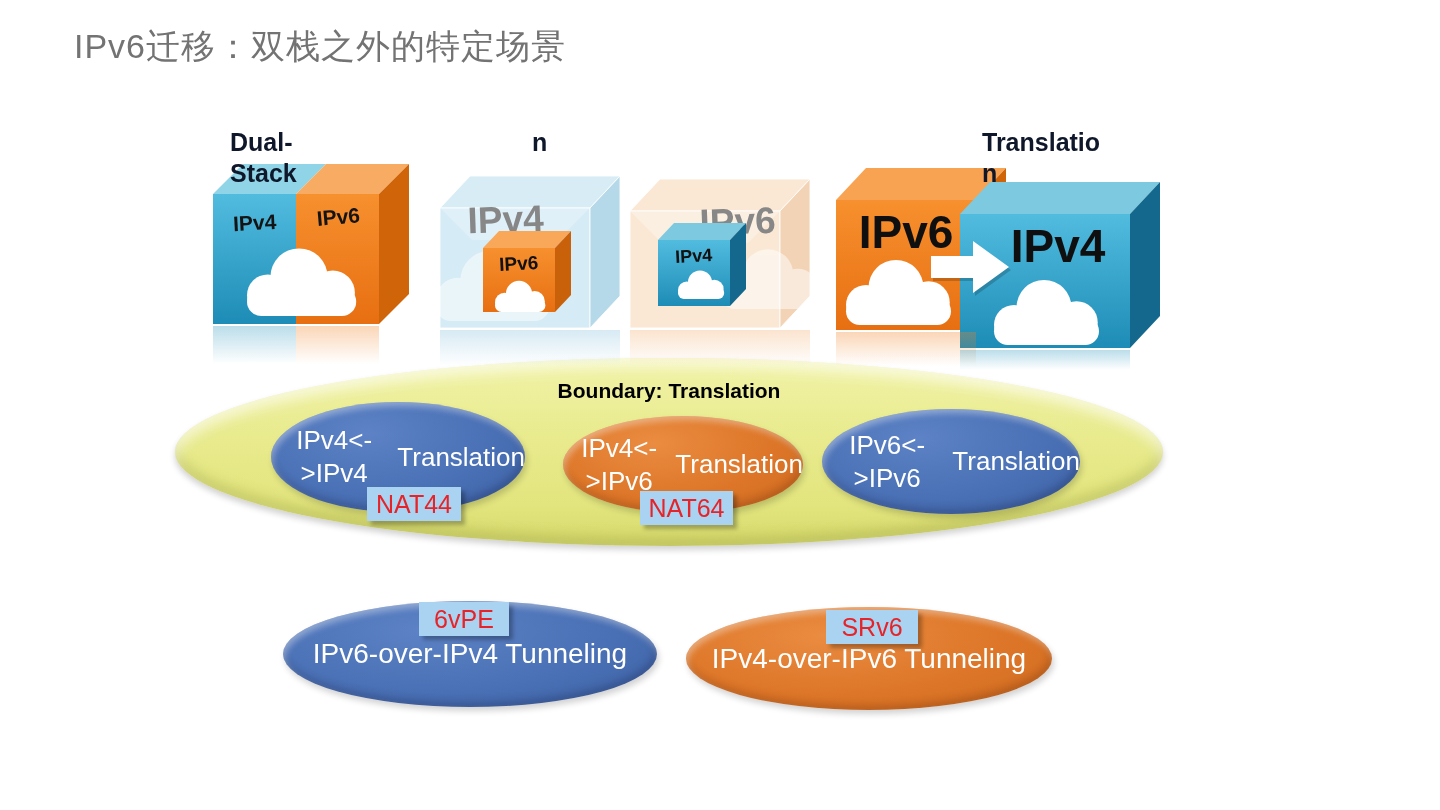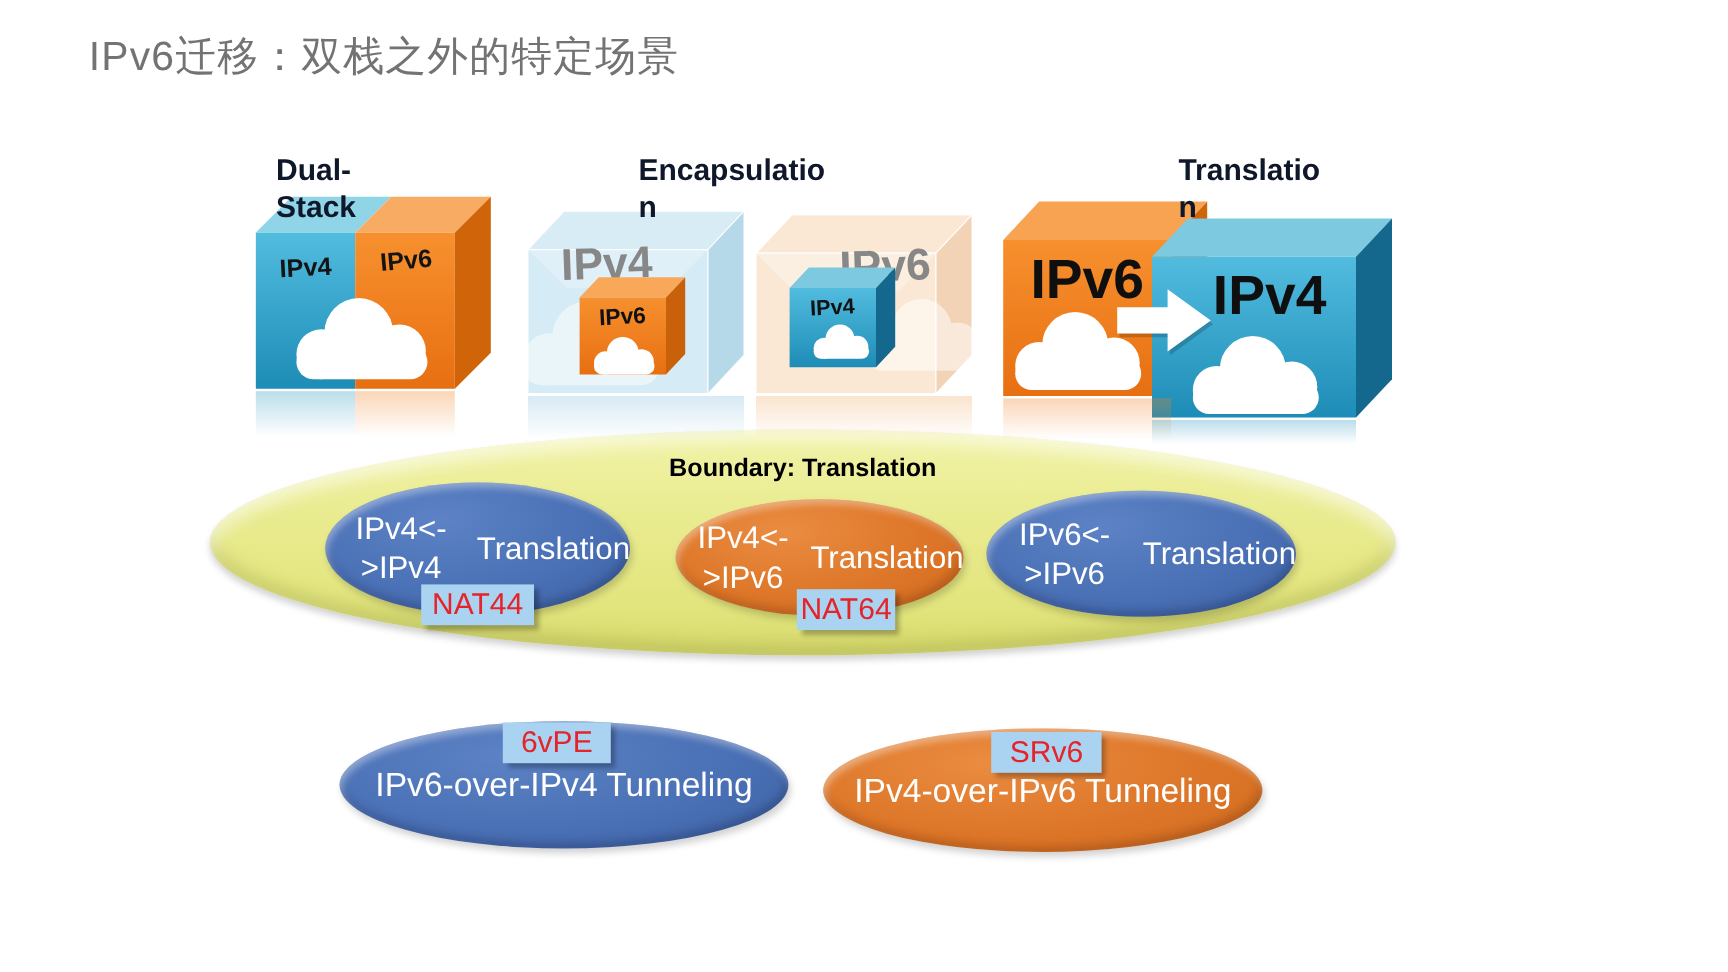--- a/index.html
+++ b/index.html
@@ -54,22 +54,22 @@
   #oval-6vpe{left:283px;top:601px;width:374px;height:106px;align-items:center;}
   #oval-srv6{left:686px;top:607px;width:366px;height:103px;}
   .oval-line{font-size:26px;line-height:33px;}
   .tunnel-label{font-size:28px;}
 
   .badge{
     position:absolute;z-index:3;height:34px;line-height:34px;text-align:center;
     background:#a9d3f0;color:#e62328;font-size:25px;
     box-shadow:4px 4px 4px rgba(0,0,0,.28);
   }
-  #badge-nat44{left:351px;top:487px;width:94px;}
-  #badge-nat64{left:664px;top:491px;width:82px;}
+  #badge-nat44{left:367px;top:487px;width:94px;}
+  #badge-nat64{left:640px;top:491px;width:93px;}
   #badge-nat66{left:873px;top:492px;width:160px;font-size:24px;}
   #badge-6vpe{left:419px;top:602px;width:90px;}
   #badge-srv6{left:826px;top:610px;width:92px;}
 </style>
 </head>
 <body>
 
 <svg width="0" height="0" style="position:absolute" aria-hidden="true">
   <defs>
     <linearGradient id="gBF" x1="0" y1="0" x2="0" y2="1">
@@ -107,21 +107,20 @@
 
 <div class="slide">
 
   <div class="slide-title">IPv6迁移：双栈之外的特定场景</div>
 
   <div class="group-label" id="label-dual">
     <div>Dual-</div>
     <div>Stack</div>
   </div>
   <div class="group-label" id="label-encap">
-    <div>Encapsulatio</div>
     <div>n</div>
   </div>
   <div class="group-label" id="label-trans">
     <div>Translatio</div>
     <div>n</div>
   </div>
 
   <svg class="cube-svg" id="cube-dual" width="200" height="205" viewBox="0 0 200 205">
     <g>
       <polygon points="0,34 30,4 113,4 83,34" fill="#8fd4e7"></polygon>

